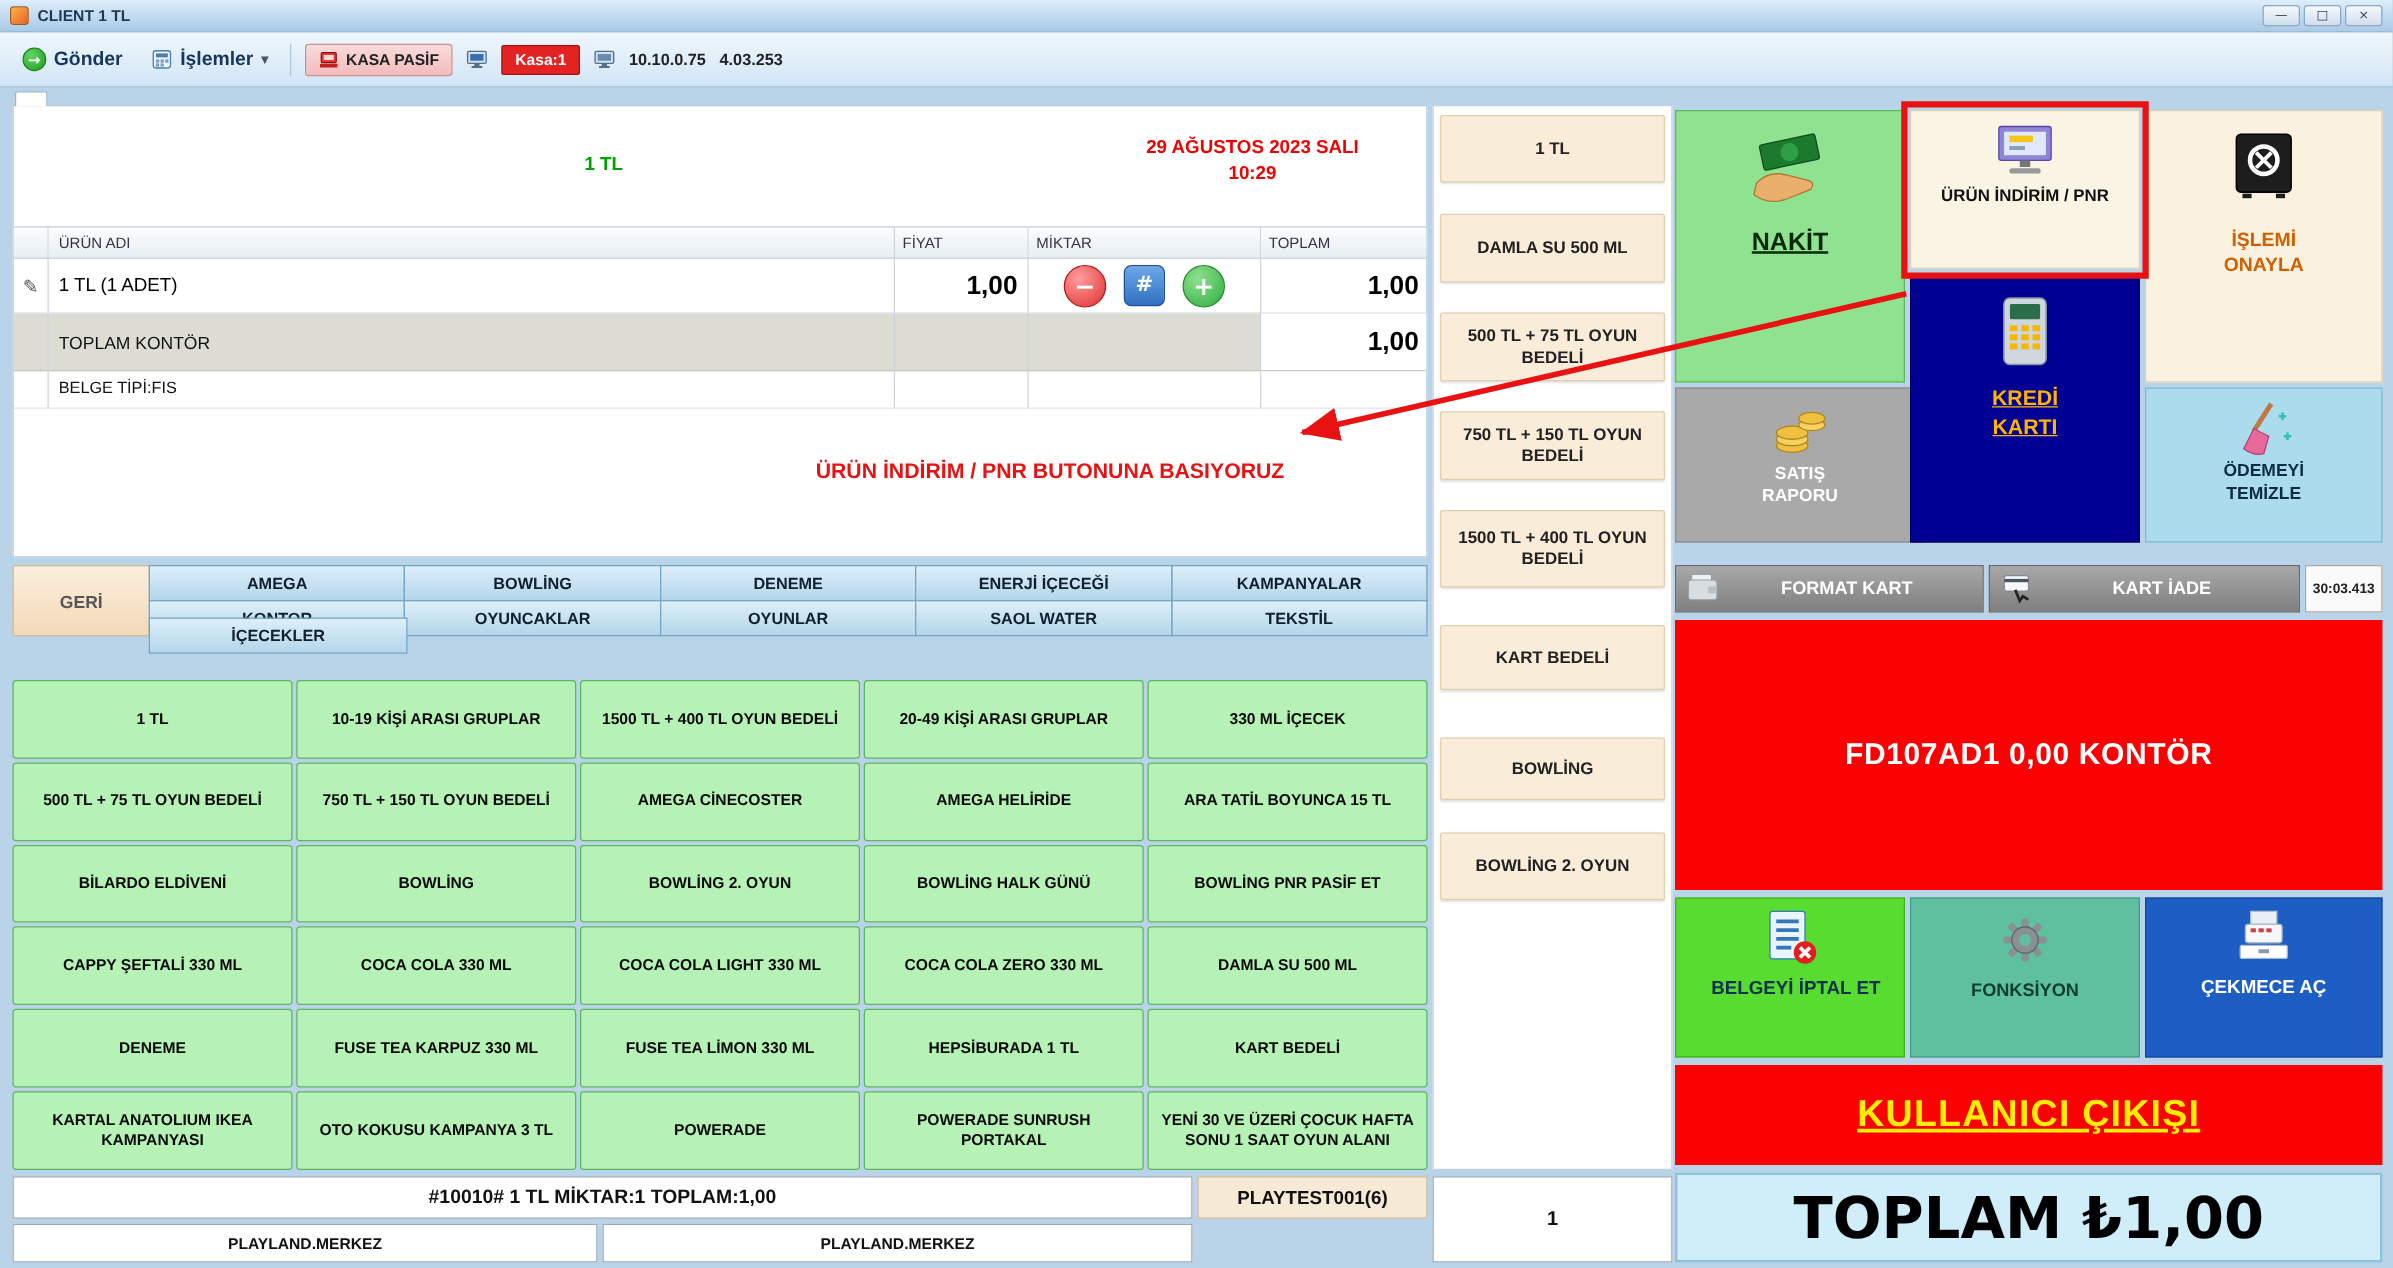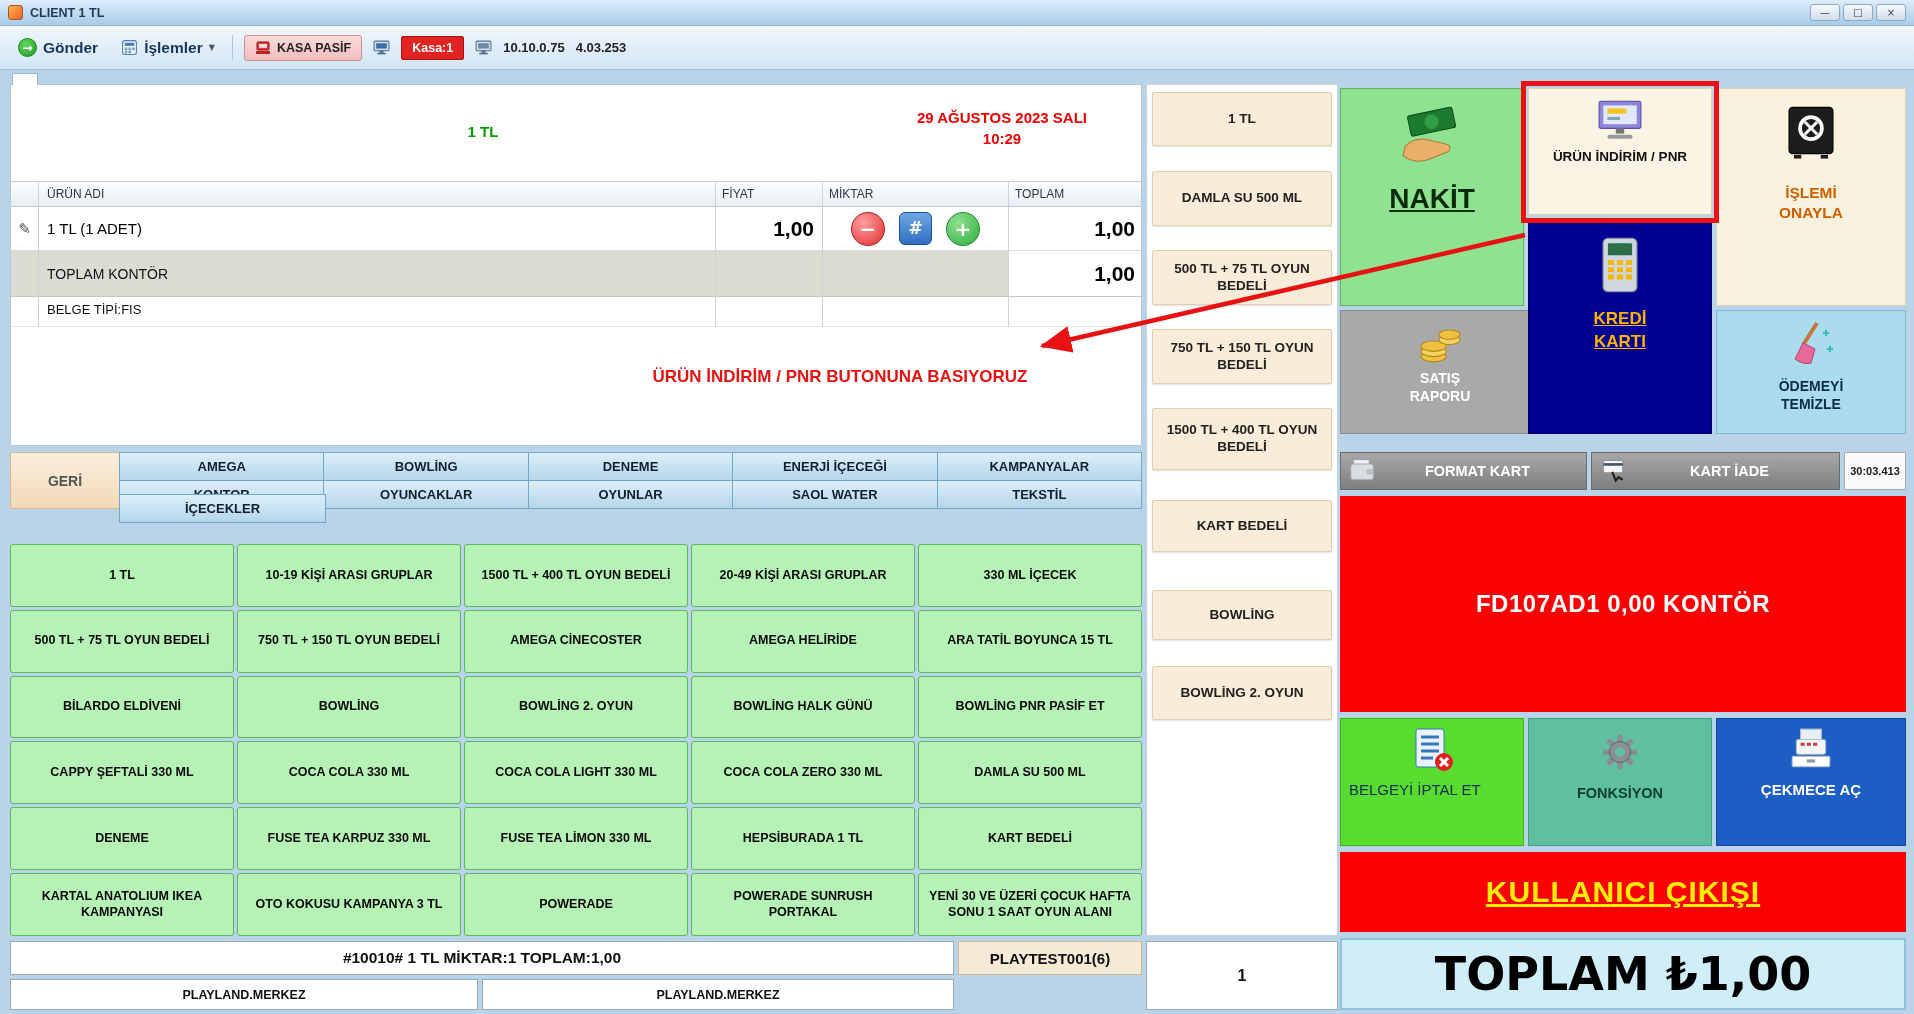--- a/index.html
+++ b/index.html
@@ -76,40 +76,40 @@
   .midbg{position:absolute;left:1146px;top:84px;width:192px;height:852px;background:#fff;border:1px solid #c2d2de}
   .quick{position:absolute;left:1152px;width:180px;background:#f9ecd9;border:1px solid #e0cfae;border-radius:2px;display:flex;align-items:center;justify-content:center;text-align:center;font-weight:bold;font-size:13.5px;color:#222;line-height:1.25;padding:4px 8px;box-shadow:0 1px 2px rgba(0,0,0,.12)}
   .q1{top:92px;height:54px}.q2{top:171px;height:55px}.q3{top:250px;height:55px}.q4{top:329px;height:55px}
   .q5{top:408px;height:62px}.q6{top:500px;height:52px}.q7{top:590px;height:50px}.q8{top:666px;height:54px}
   .counter{position:absolute;left:1146px;top:941px;width:192px;height:69px;background:#fff;border:1px solid #9aa8b4;display:flex;align-items:center;justify-content:center;font-weight:bold;font-size:16px}
 
   
   .rp{position:absolute;display:flex;flex-direction:column;align-items:center;cursor:pointer}
   .rp .lbl{text-align:center}
   .nakit{left:1340px;top:88px;width:184px;height:218px;background:#8fe28f;border:1px solid #5cb85c}
-  .nakit .lbl{font-size:28px;font-weight:bold;text-decoration:underline;color:#092909;margin-top:20px}
+  .nakit .lbl{font-size:20px;font-weight:bold;text-decoration:underline;color:#092909;margin-top:20px}
   .urun{left:1528px;top:88px;width:184px;height:127px;background:#faf4e4;border:1px solid #ddd2b4}
   .urun .lbl{font-size:13.5px;font-weight:bold;margin-top:6px;width:150px;color:#111;line-height:1.25}
   .onayla{left:1716px;top:88px;width:190px;height:218px;background:#faf2de;border:1px solid #ddd2b4}
   .onayla .lbl{font-size:15.5px;font-weight:bold;color:#cf5f00;width:92px;margin-top:22px;line-height:1.3}
   .satis{left:1340px;top:310px;width:200px;height:124px;background:#a9a9a9;border:1px solid #8a8a8a}
   .satis .lbl{color:#fff;font-weight:bold;font-size:14px;width:92px;margin-top:4px;line-height:1.3}
   .kredi{left:1528px;top:219px;width:184px;height:215px;background:#000092;border:1px solid #000060}
   .kredi .lbl{color:#ffb400;font-weight:bold;font-size:17px;text-decoration:underline;width:90px;margin-top:14px;line-height:1.35}
   .odeme{left:1716px;top:310px;width:190px;height:124px;background:#abdcee;border:1px solid #7db8d0}
-  .odeme .lbl{color:#0c2c44;font-weight:bold;font-size:14px;width:100px;margin-top:12px;line-height:1.3}
+  .odeme .lbl{color:#0c2c44;font-weight:bold;font-size:14px;width:100px;margin-top:2px;line-height:1.3}
   .fmt{position:absolute;top:452px;height:38px;background:linear-gradient(#a8a8a8,#7f7f7f);border:1px solid #6a6a6a;display:flex;align-items:center;color:#fff;font-weight:bold;font-size:14.5px;padding-left:8px;cursor:pointer}
   .fmt .lbl{flex:1;text-align:center;padding-right:8px}
   .fmt.format{left:1340px;width:247px}
   .fmt.iade{left:1591px;width:249px}
   .timer{position:absolute;left:1844px;top:452px;width:62px;height:38px;background:#fafafa;border:1px solid #aaa;display:flex;align-items:center;justify-content:center;font-size:11px;font-weight:bold;color:#222}
   .carddisp{position:absolute;left:1340px;top:496px;width:566px;height:216px;background:#fb0202;display:flex;align-items:center;justify-content:center;color:#fff;font-weight:bold;font-size:24px;letter-spacing:.5px}
   .iptal{left:1340px;top:718px;width:184px;height:128px;background:#58dc30;border:1px solid #3ab514;align-items:flex-start}
   .iptal .ic-wrap{align-self:center}
-  .iptal .lbl{padding-left:8px;color:#0b3050;font-weight:normal;font-size:15px;line-height:1.25;margin-top:4px;text-align:left}
+  .iptal .lbl{padding-left:28px;color:#0b3050;font-weight:bold;font-size:15px;line-height:1.25;margin-top:4px;text-align:left}
   .fonk{left:1528px;top:718px;width:184px;height:128px;background:#5fc0a0;border:1px solid #3f9f80}
   .fonk .lbl{color:#0e3e2e;font-weight:bold;font-size:14.5px;margin-top:10px}
   .cekmece{left:1716px;top:718px;width:190px;height:128px;background:#1d5ec4;border:1px solid #14479a}
   .cekmece .lbl{color:#fff;font-weight:bold;font-size:15px;margin-top:8px}
   .logout{position:absolute;left:1340px;top:852px;width:566px;height:80px;background:#fb0202;display:flex;align-items:center;justify-content:center;cursor:pointer}
   .logout .lbl{color:#ffee00;font-weight:bold;font-size:30px;text-decoration:underline;letter-spacing:1px}
   .total{position:absolute;left:1340px;top:938px;width:566px;height:72px;background:#cfeef9;border:2px solid #8fc3da;display:flex;align-items:center;justify-content:center;font-family:"DejaVu Sans",sans-serif;font-weight:bold;font-size:46px;color:#000}
 
   
   .hl{position:absolute;left:1521px;top:81px;width:198px;height:142px;border:5px solid #e81212;z-index:40;pointer-events:none}

